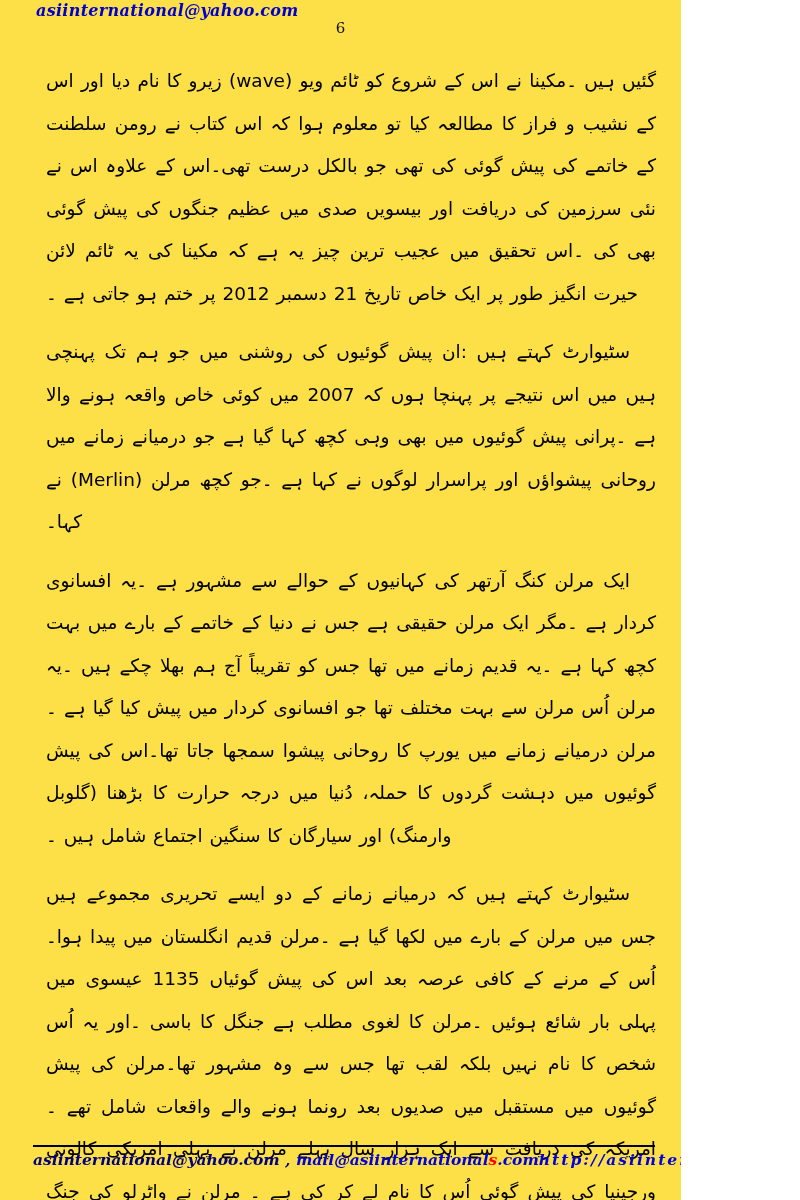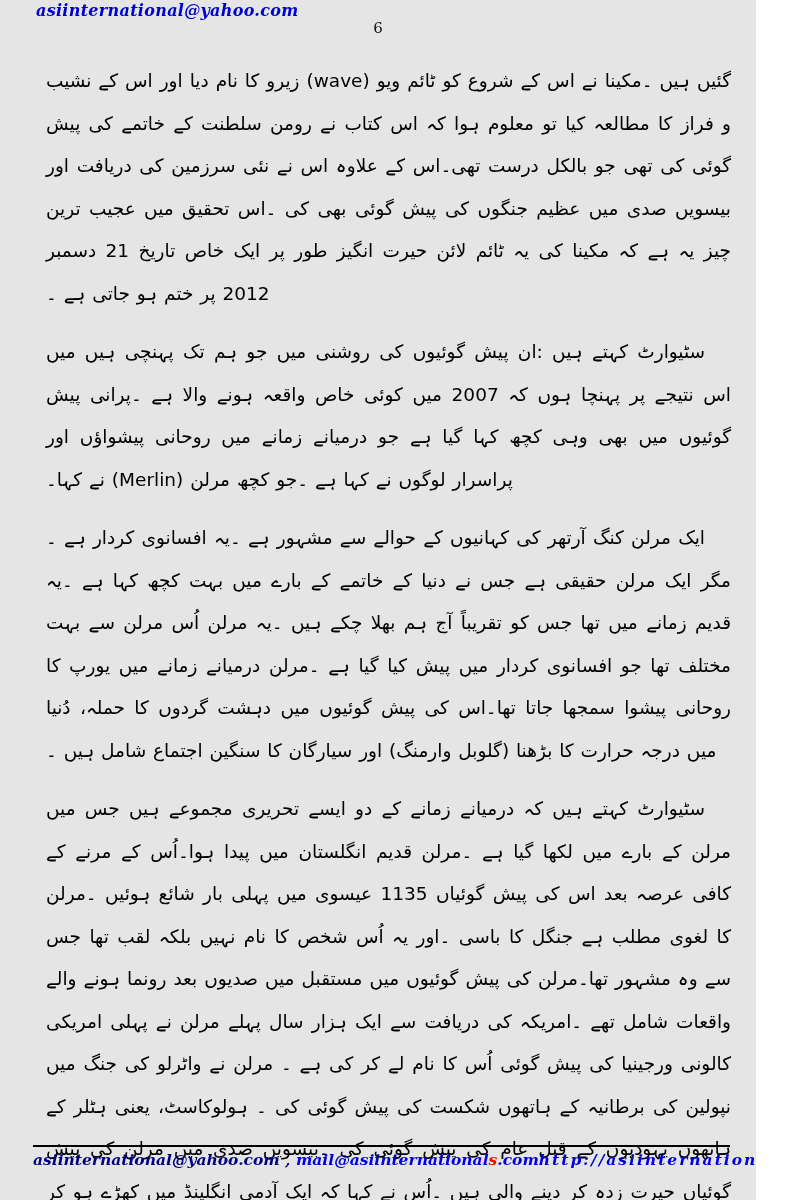--- a/index.html
+++ b/index.html
@@ -4,23 +4,23 @@
 <style>
   * { box-sizing: border-box; }
   html, body { margin: 0; padding: 0; }
   body {
     width: 800px; height: 1200px;
     background: #ffffff;
     font-family: "DejaVu Sans", "Liberation Sans", sans-serif;
   }
   .page {
     position: relative;
-    width: 756px; height: 1200px;
+    width: 681px; height: 1200px;
     overflow: hidden;
-    background: #e5e5e5;
+    background: #fde047;
   }
   
   .header-email {
     position: absolute;
     top: 1px; left: 36px;
     font-family: "DejaVu Serif", "Liberation Serif", serif;
     font-style: italic;
     font-weight: bold;
     font-size: 16px;
     color: #0000cc;

